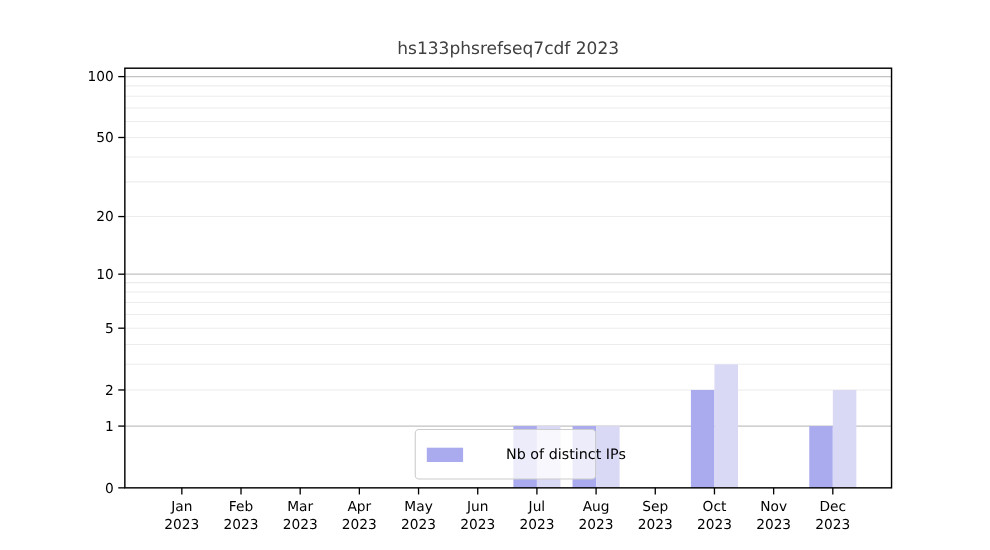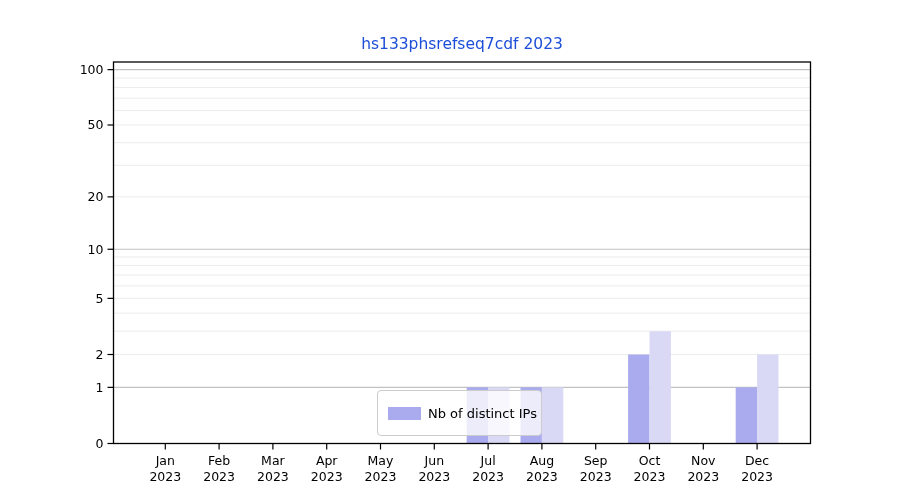--- a/index.html
+++ b/index.html
@@ -10,42 +10,42 @@
     background: #ffffff;
     font-family: "DejaVu Sans", sans-serif;
     overflow: hidden;
   }
   .chart-title {
     position: absolute;
     left: 462px;
     top: 35px;
     transform: translateX(-50%);
     font-size: 15.5px;
-    color: #1d4ed8;
+    color: #404040;
     white-space: nowrap;
   }
   svg.chart-canvas { position: absolute; left: 0; top: 0; }
   .legend {
     position: absolute;
     left: 377px;
     top: 390px;
     width: 165px;
     height: 46px;
     box-sizing: border-box;
     background: rgba(255,255,255,0.78);
     border: 1px solid #cccccc;
     border-radius: 4px;
     padding: 5px 9px 5px 10px;
     display: flex;
     flex-direction: column;
     justify-content: space-evenly;
   }
   .legend-row { display: flex; align-items: center; gap: 7px; }
   .legend-swatch { width: 33px; height: 13px; flex: 0 0 auto; }
-  .legend-label { font-size: 13px; color: #000000; white-space: nowrap; line-height: 1; }
+  .legend-label { font-size: 13px; color: #000000; white-space: nowrap; line-height: 1; margin-left: 32px; }
 </style>
 </head>
 <body>
 
 <div class="figure">
   <div class="chart-title">hs133phsrefseq7cdf 2023</div>
   <svg class="chart-canvas" id="chart" width="900" height="500">
       <line x1="113.5" x2="810.5" y1="354.5058604125537" y2="354.5058604125537" stroke="#ececec" stroke-width="1"></line>
       <line x1="113.5" x2="810.5" y1="331.2018988815773" y2="331.2018988815773" stroke="#ececec" stroke-width="1"></line>
       <line x1="113.5" x2="810.5" y1="313.1259420053162" y2="313.1259420053162" stroke="#ececec" stroke-width="1"></line>

